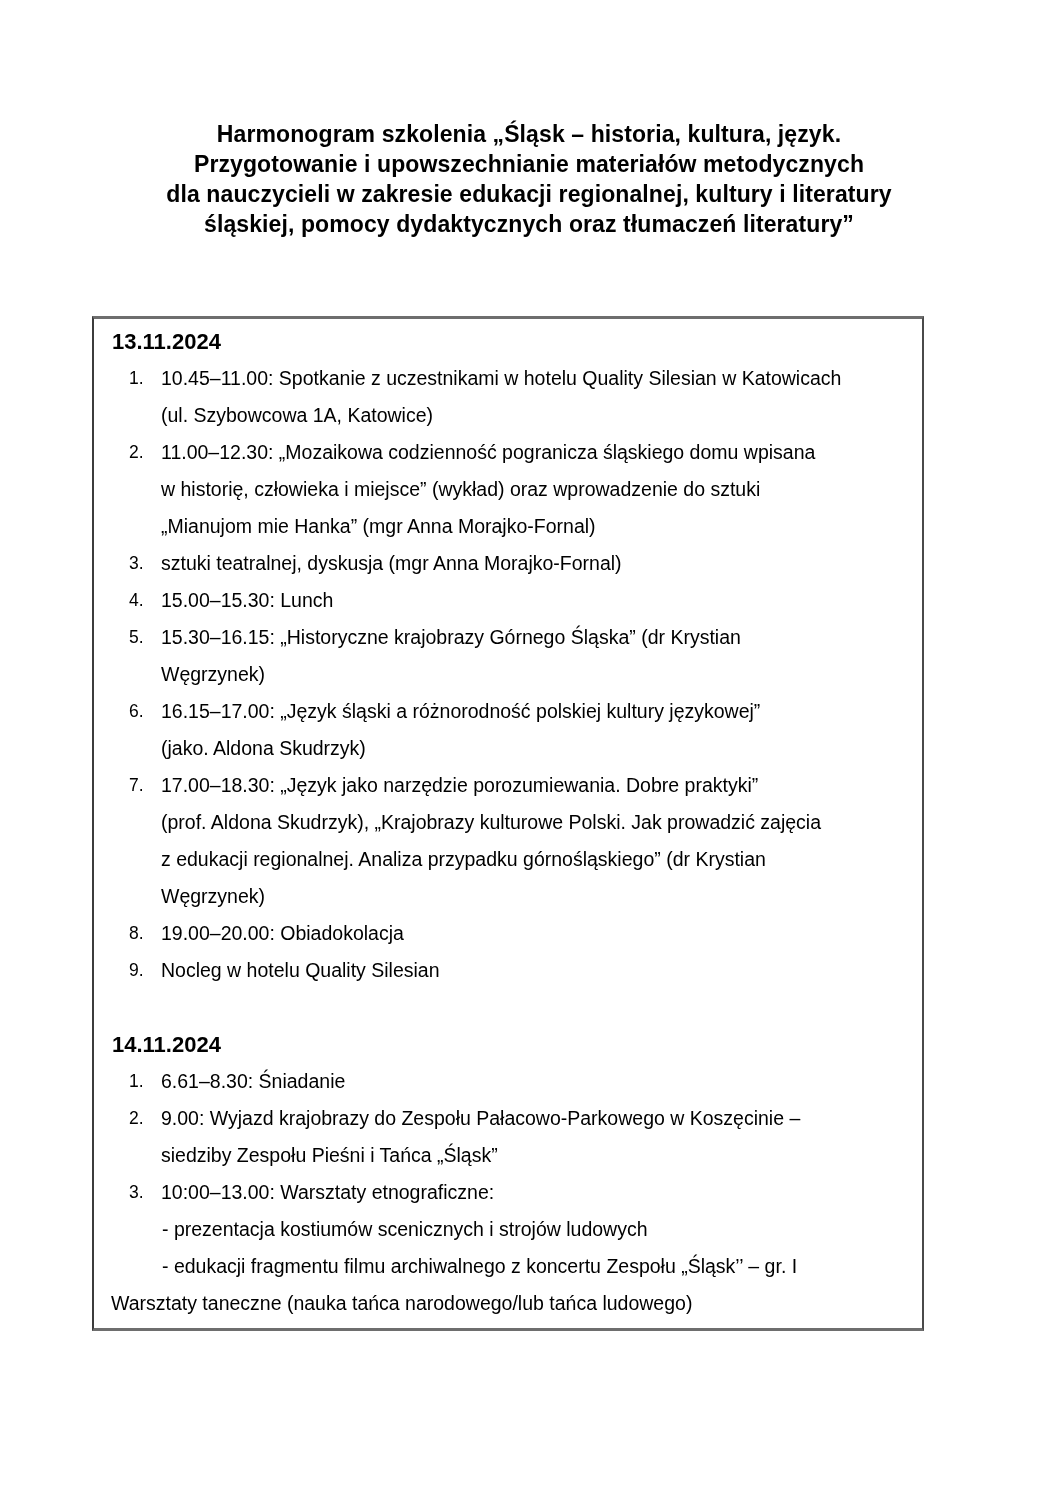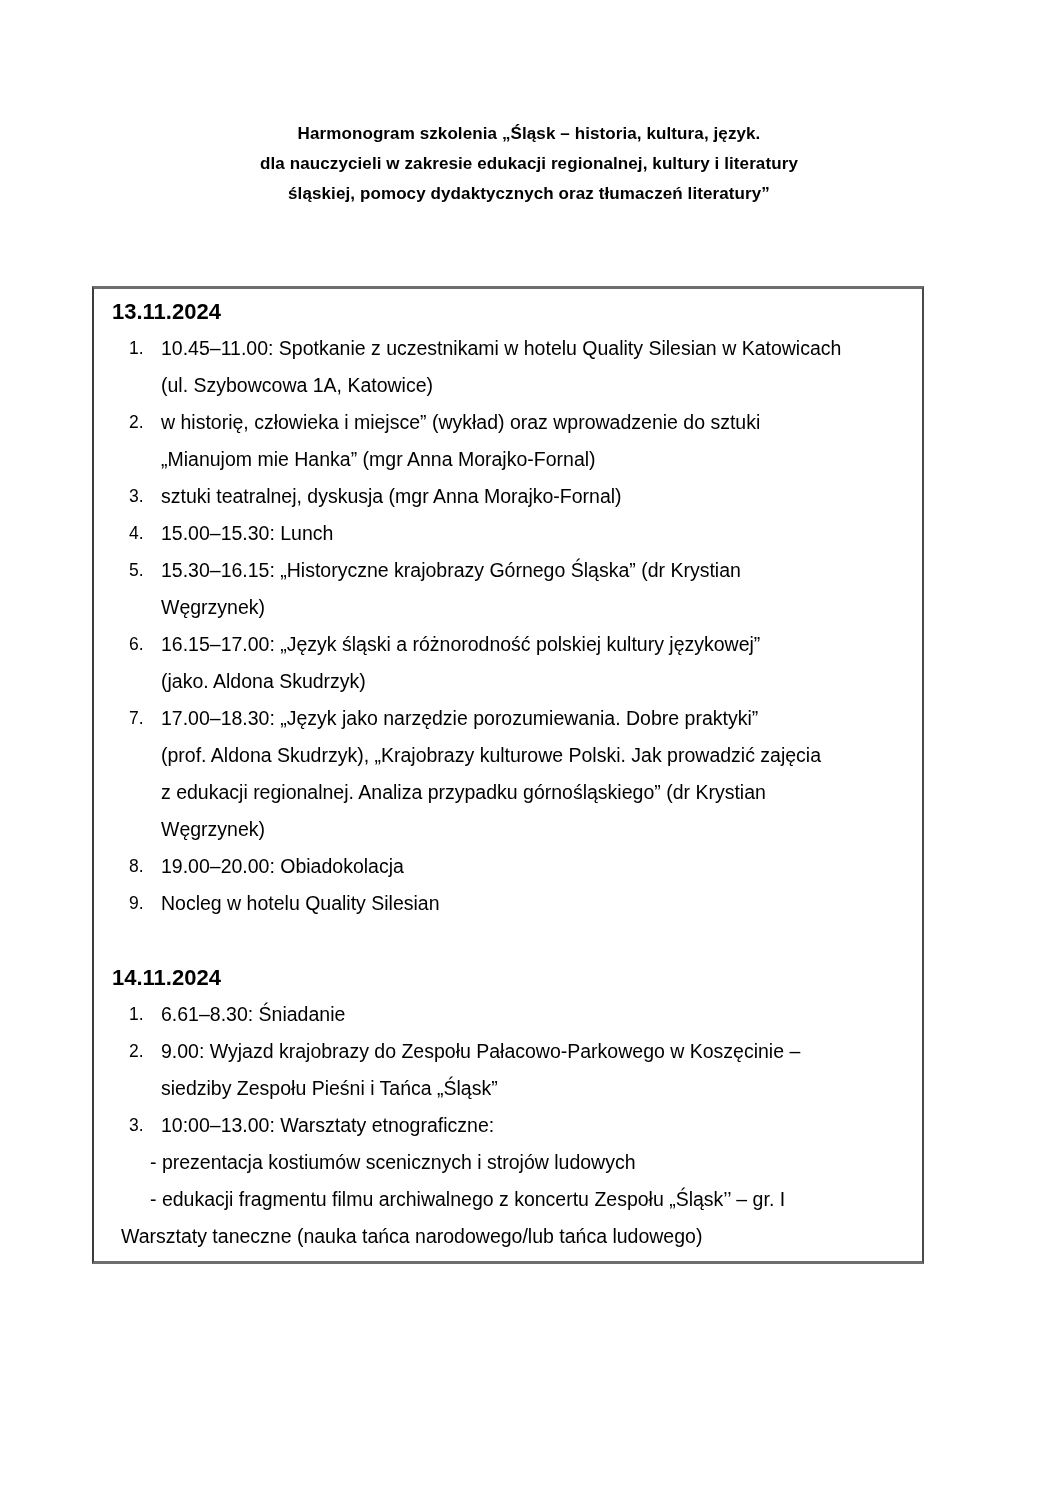--- a/index.html
+++ b/index.html
@@ -13,21 +13,21 @@
     height: 1497px;
     background: #ffffff;
     color: #000000;
     font-family: "Liberation Sans", sans-serif;
     overflow: hidden;
   }
   .doc-title {
     padding-top: 119px;
     text-align: center;
     font-weight: bold;
-    font-size: 17px;
+    font-size: 23px;
     line-height: 30px;
     letter-spacing: 0.1px;
   }
   .schedule-box {
     box-sizing: border-box;
     margin: 77px 0 0 92px;
     width: 832px;
     border-left: 2px solid #3c3c3c;
     border-right: 2px solid #4a4a4a;
     border-top: 3px solid #6e6e6e;
@@ -52,48 +52,50 @@
     white-space: nowrap;
   }
   .line .num {
     position: absolute;
     left: 35px;
     top: 0;
     font-size: 17.5px;
   }
   .line.sub {
     padding-left: 56px;
+    margin-left: 12px;
   }
   .line.foot {
-    padding-left: 27px;
+    padding-left: 17px;
   }
 </style>
 </head>
 <body>
 
 <div class="page">
 
   <header class="doc-title">
     <div class="t-line">Harmonogram szkolenia „Śląsk – historia, kultura, język.</div>
+    <div class="t-line">Przygotowanie i upowszechnianie materiałów metodycznych</div>
     <div class="t-line">dla nauczycieli w zakresie edukacji regionalnej, kultury i literatury</div>
     <div class="t-line">śląskiej, pomocy dydaktycznych oraz tłumaczeń literatury”</div>
   </header>
 
   <div class="schedule-box">
 
     <section class="day">
       <div class="date">13.11.2024</div>
 
       <div class="item">
         <div class="line"><span class="num">1.</span><span class="txt">10.45–11.00: Spotkanie z uczestnikami w hotelu Quality Silesian w Katowicach</span></div>
         <div class="line"><span class="txt">(ul. Szybowcowa 1A, Katowice)</span></div>
       </div>
 
       <div class="item">
-        <div class="line"><span class="num">2.</span></div>
+        <div class="line"><span class="num">2.</span><span class="txt">11.00–12.30: „Mozaikowa codzienność pogranicza śląskiego domu wpisana</span></div>
         <div class="line"><span class="txt">w historię, człowieka i miejsce” (wykład) oraz wprowadzenie do sztuki</span></div>
         <div class="line"><span class="txt">„Mianujom mie Hanka” (mgr Anna Morajko-Fornal)</span></div>
       </div>
 
       <div class="item">
         <div class="line"><span class="num">3.</span></div>
         <div class="line"><span class="txt">sztuki teatralnej, dyskusja (mgr Anna Morajko-Fornal)</span></div>
       </div>
 
       <div class="item">

